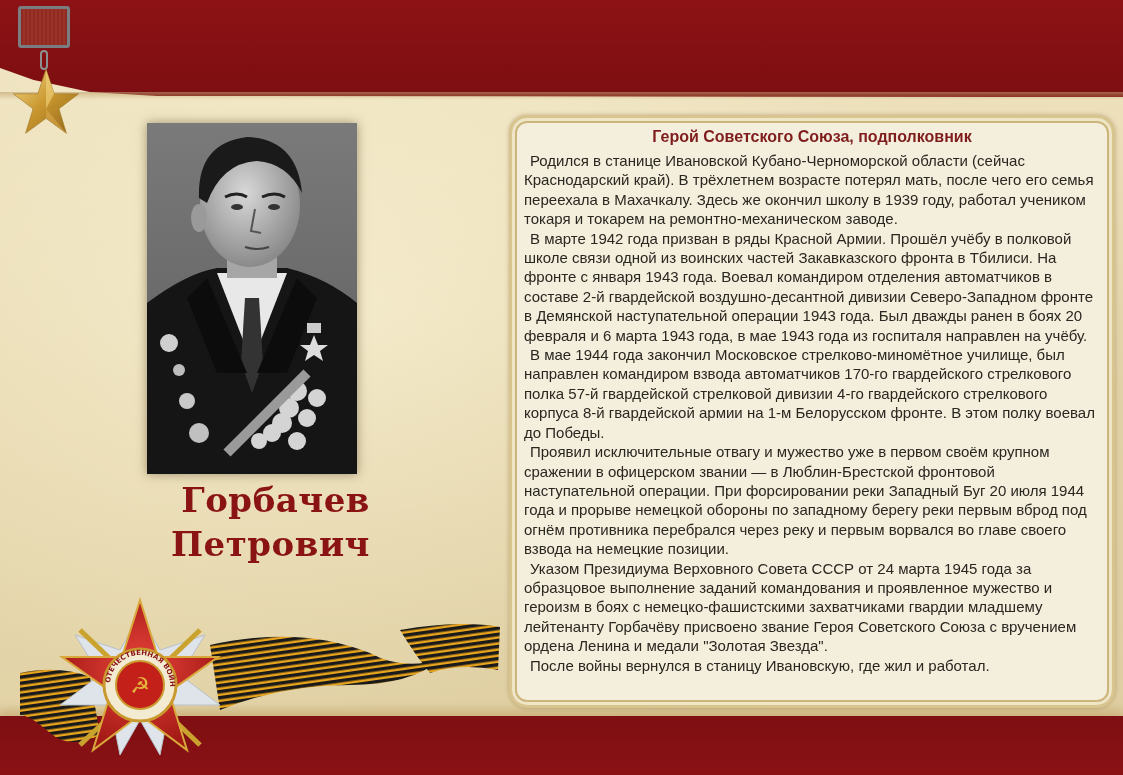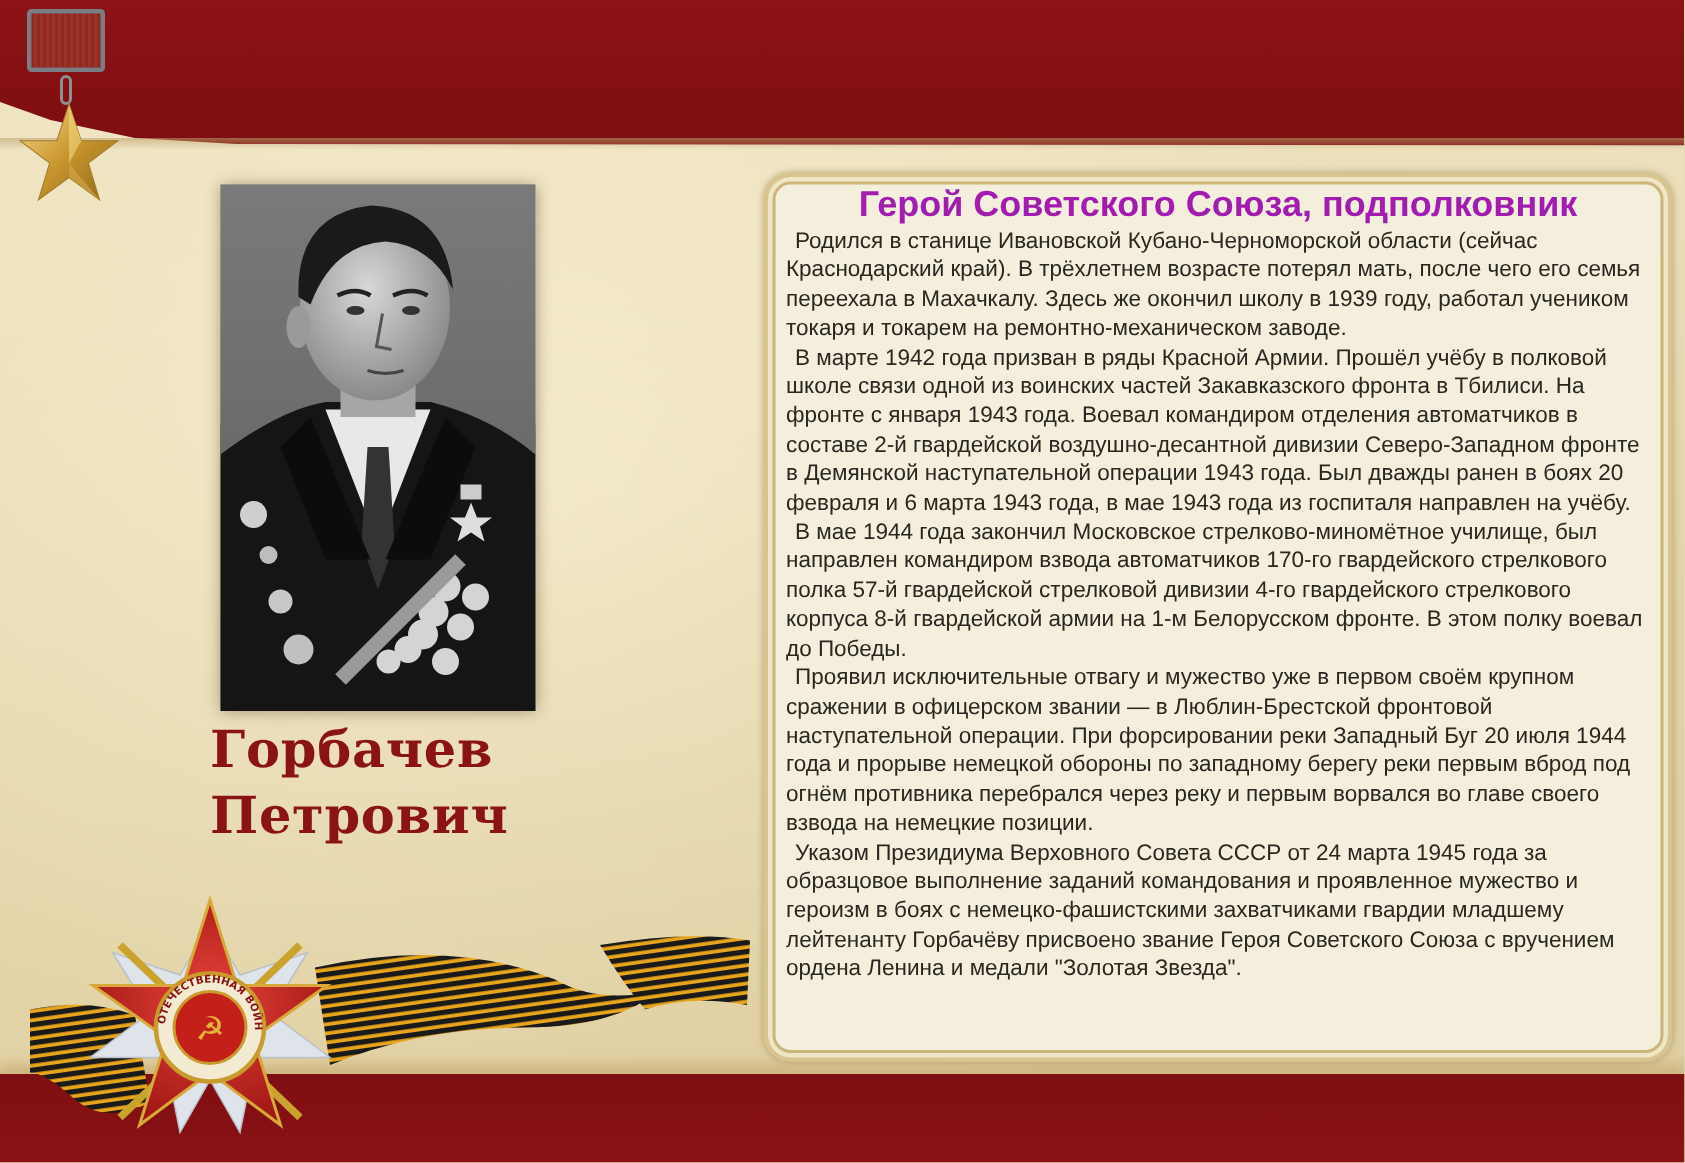--- a/index.html
+++ b/index.html
@@ -54,39 +54,39 @@
   .portrait {
     position:absolute; left:147px; top:123px; width:210px; height:351px;
     background:linear-gradient(180deg,#6f6f6f 0%,#5a5a5a 45%,#1c1c1c 46%,#101010 100%);
     box-shadow:0 0 10px rgba(80,60,30,0.5);
     overflow:hidden;
   }
   .portrait svg { position:absolute; left:0; top:0; }
 
   .name {
     position:absolute; left:140px; top:478px; width:230px;
-    text-align:left; color:#8a1414;
+    text-align:right; color:#8a1414;
     font-family:"DejaVu Serif", serif; font-weight:bold;
     font-size:34px; line-height:44px; letter-spacing:0.5px;
   }
 
   
   .panel {
     position:absolute; left:509px; top:115px; width:606px; height:593px;
     background:#f4eedc;
     border:3px solid #d8c48e;
     border-radius:18px;
     box-sizing:border-box;
     box-shadow: inset 0 0 0 3px #efe6c8, inset 0 0 0 5px #cbb57a, 0 0 4px rgba(120,90,40,0.4);
   }
   .panel-inner { position:absolute; left:12px; top:7px; right:12px; }
   .panel-title {
-    text-align:center; color:#a21caf; font-weight:bold;
+    text-align:center; color:#7f1d1d; font-weight:bold;
     font-family:"Liberation Sans", sans-serif;
-    font-size:24px; line-height:24px; margin-bottom:2px;
+    font-size:16px; line-height:24px; margin-bottom:2px;
   }
   .bio p {
     margin:0; color:#2a2620;
     font-family:"Liberation Sans", sans-serif;
     font-size:15px; line-height:19.4px;
     text-indent:6px;
   }
 
   
   .ribbon { position:absolute; left:20px; top:615px; width:490px; height:140px; }
@@ -222,15 +222,16 @@
 
 <div class="panel">
   <div class="panel-inner">
     <div class="panel-title">Герой Советского Союза, подполковник</div>
     <div class="bio">
       <p>Родился в станице Ивановской Кубано-Черноморской области (сейчас Краснодарский край). В трёхлетнем возрасте потерял мать, после чего его семья переехала в Махачкалу. Здесь же окончил школу в 1939 году, работал учеником токаря и токарем на ремонтно-механическом заводе.</p>
       <p>В марте 1942 года призван в ряды Красной Армии. Прошёл учёбу в полковой школе связи одной из воинских частей Закавказского фронта в Тбилиси. На фронте с января 1943 года. Воевал командиром отделения автоматчиков в составе 2-й гвардейской воздушно-десантной дивизии Северо-Западном фронте в Демянской наступательной операции 1943 года. Был дважды ранен в боях 20 февраля и 6 марта 1943 года, в мае 1943 года из госпиталя направлен на учёбу.</p>
       <p>В мае 1944 года закончил Московское стрелково-миномётное училище, был направлен командиром взвода автоматчиков 170-го гвардейского стрелкового полка 57-й гвардейской стрелковой дивизии 4-го гвардейского стрелкового корпуса 8-й гвардейской армии на 1-м Белорусском фронте. В этом полку воевал до Победы.</p>
       <p>Проявил исключительные отвагу и мужество уже в первом своём крупном сражении в офицерском звании — в Люблин-Брестской фронтовой наступательной операции. При форсировании реки Западный Буг 20 июля 1944 года и прорыве немецкой обороны по западному берегу реки первым вброд под огнём противника перебрался через реку и первым ворвался во главе своего взвода на немецкие позиции.</p>
       <p>Указом Президиума Верховного Совета СССР от 24 марта 1945 года за образцовое выполнение заданий командования и проявленное мужество и героизм в боях с немецко-фашистскими захватчиками гвардии младшему лейтенанту Горбачёву присвоено звание Героя Советского Союза с вручением ордена Ленина и медали "Золотая Звезда".</p>
+      <p>После войны вернулся в станицу Ивановскую, где жил и работал.</p>
     </div>
   </div>
 </div>
 
 </body></html>

